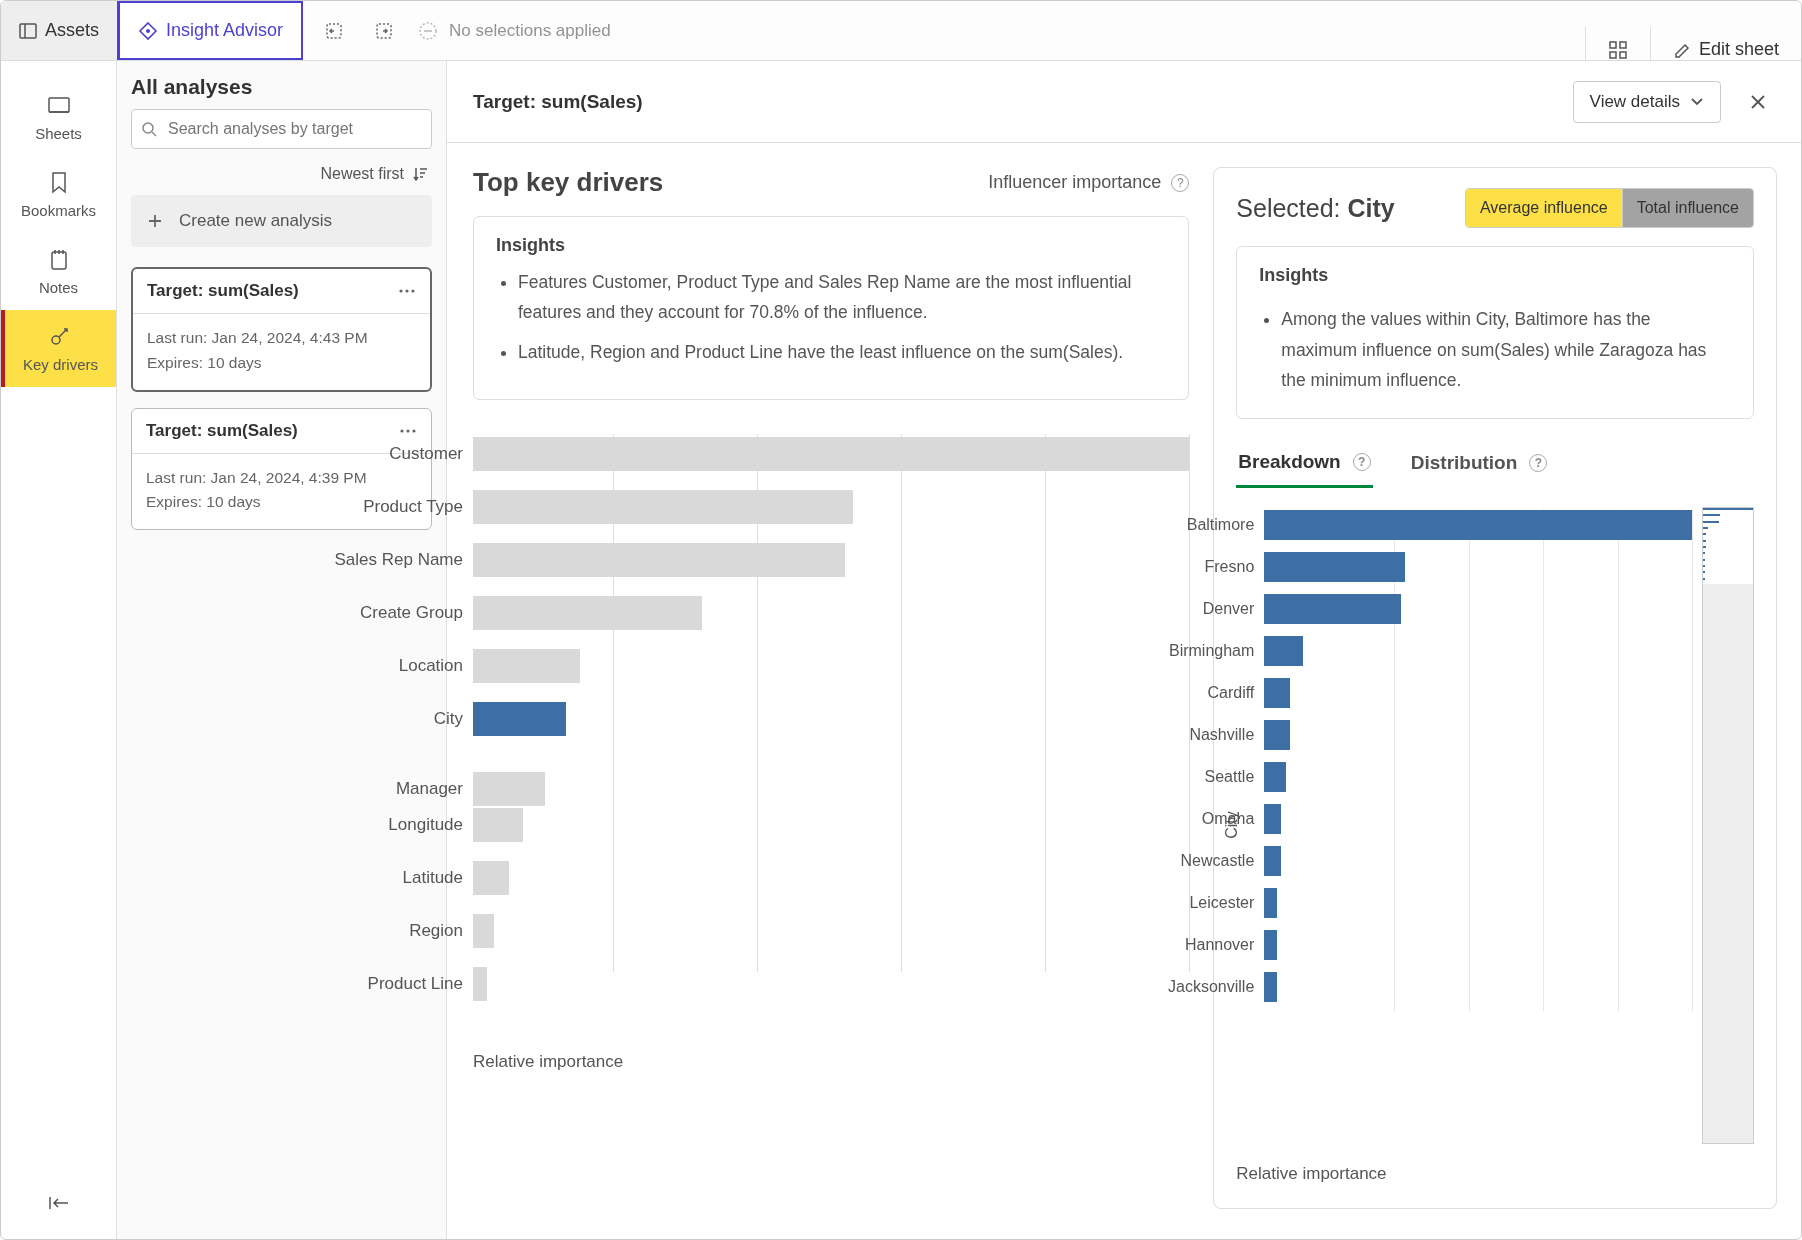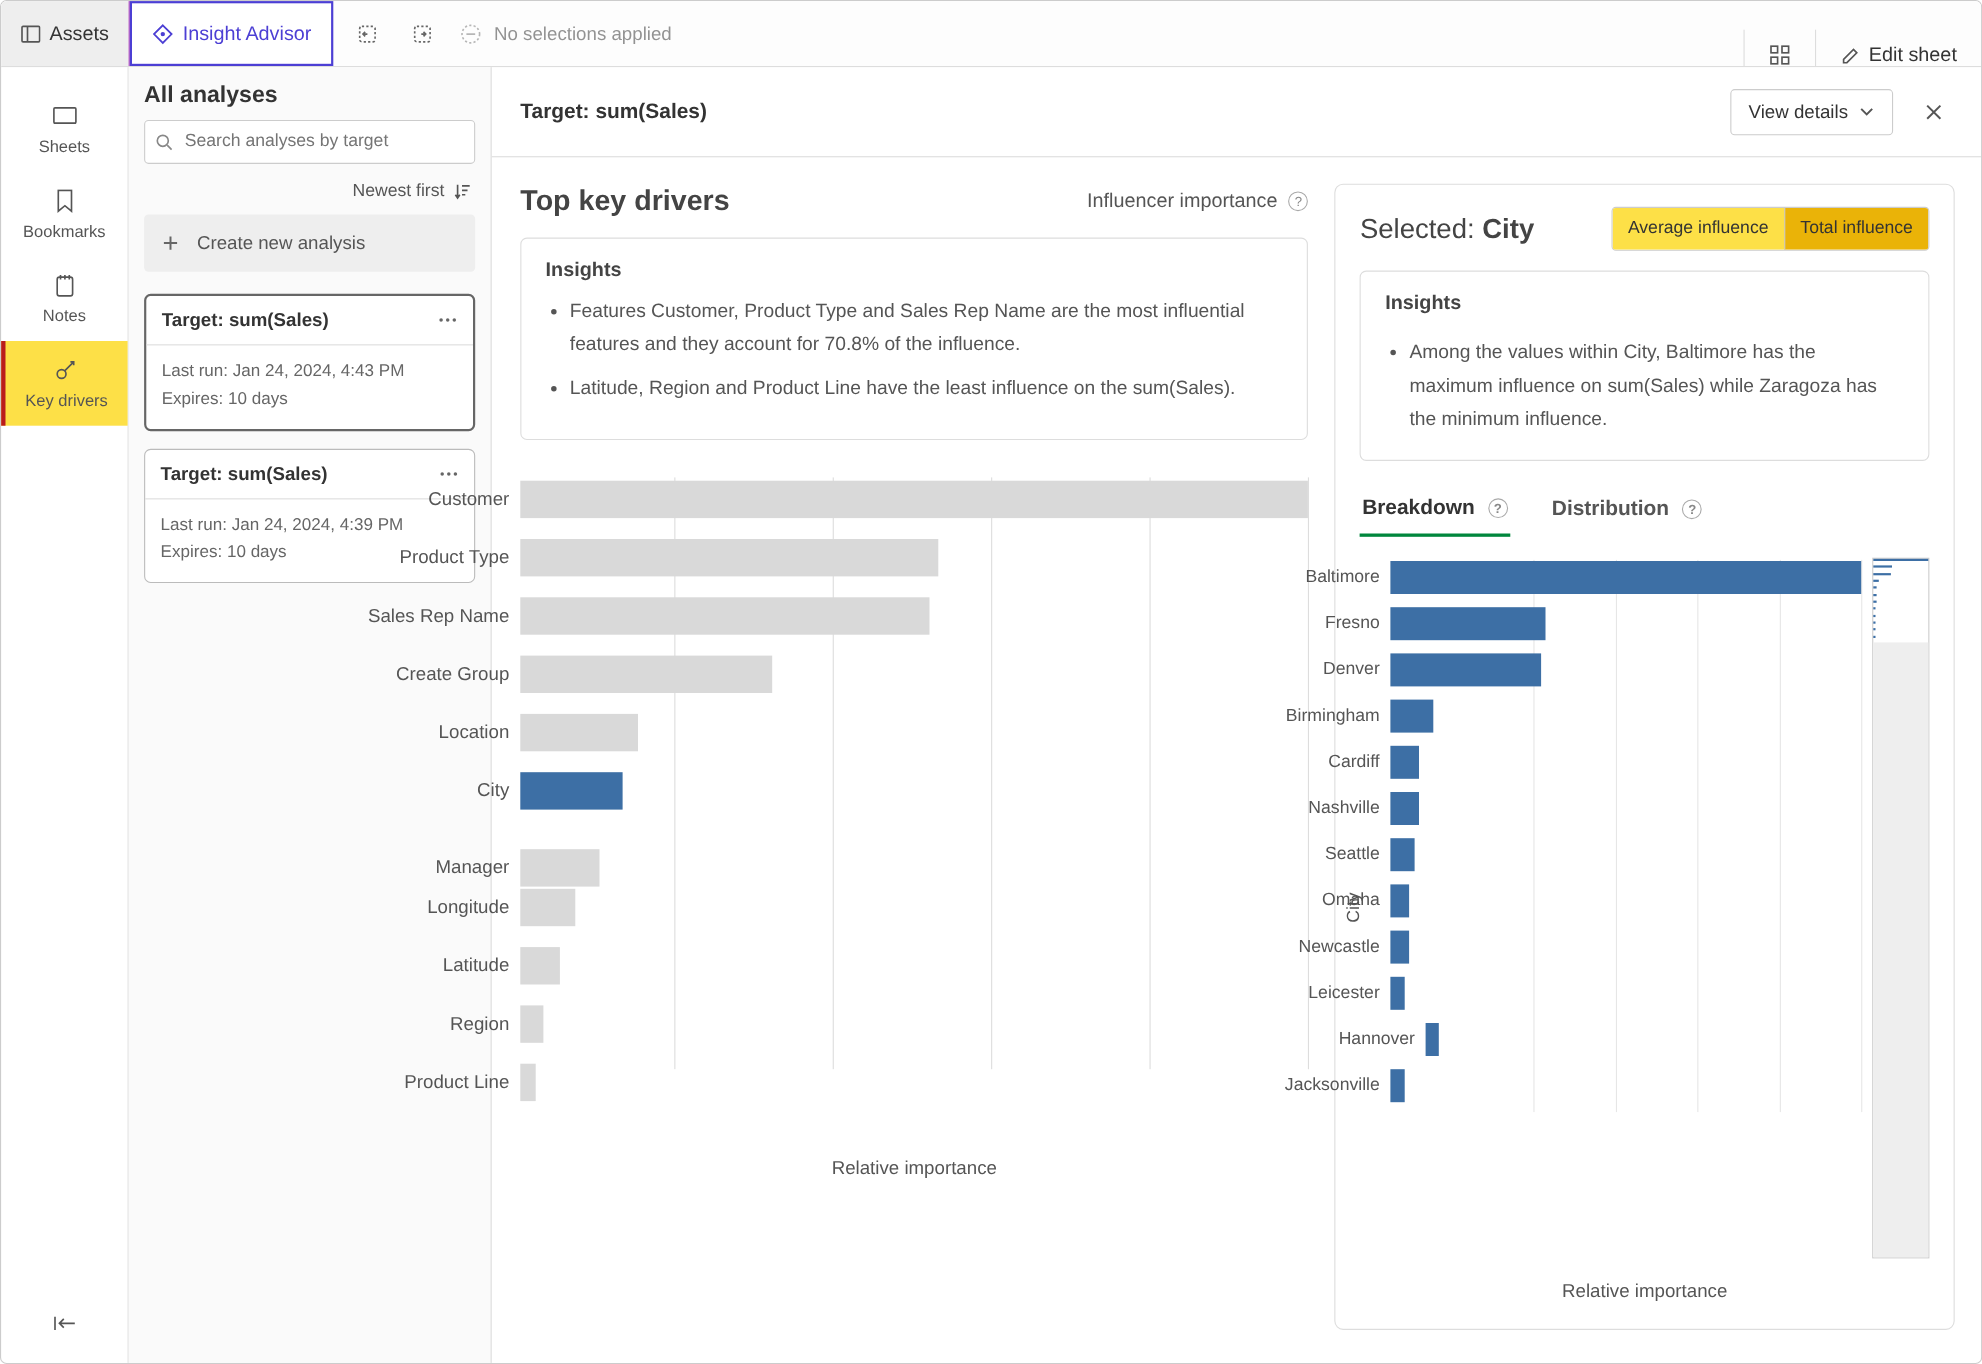--- a/index.html
+++ b/index.html
@@ -67,29 +67,29 @@
   .insights-box li { font-size:17.5px; line-height:1.7; color:#555; margin-bottom:10px; }
 
   .chart1 { flex:1; display:flex; flex-direction:column; }
   .bars-area { position:relative; padding-left: 140px; height: 570px; }
   .grid-bg { position:absolute; left:140px; right:0; top:0; bottom:32px; }
   .vline { position:absolute; top:0; bottom:0; width:1px; background:#ddd; }
   .hbar-row { position:absolute; left:0; right:0; height:40px; display:flex; align-items:center; }
   .hbar-label { width:140px; text-align:right; padding-right:10px; font-size:17px; color:#555; position:absolute; left:-140px; }
   .hbar { height:34px; background:#d9d9d9; }
   .hbar.selected { background:#3d6fa5; }
-  .xlabel { text-align:center; font-size:17px; color:#555; margin-top:48px; }
+  .xlabel { text-align:left; font-size:17px; color:#555; margin-top:48px; }
 
   
   .breakdown-col { flex: 1 1 44%; border:1px solid #ddd; border-radius:8px; padding: 20px 22px 24px; display:flex; flex-direction:column; min-width:0; }
   .bd-head { display:flex; align-items:center; margin-bottom:18px; }
   .bd-head h2 { font-size:25px; font-weight:500; color:#444; flex:1; }
   .bd-head h2 b { font-weight:700; }
   .toggle-group { border:1px solid #ccc; border-radius:4px; display:flex; overflow:hidden; }
-  .toggle-group button { border:none; background:#eab308; padding:10px 14px; font-size:16px; cursor:pointer; color:#333; }
+  .toggle-group button { border:none; background:#a3a3a3; padding:10px 14px; font-size:16px; cursor:pointer; color:#333; }
   .toggle-group button.active { background:#fde047;text-align:right; }
   .toggle-group button + button { border-left:1px solid #ccc; }
 
   .bd-insights { border:1px solid #ddd; border-radius:6px; padding:18px 22px 22px; margin-bottom: 24px; }
   .bd-insights h4 { font-size:18px; font-weight:600; margin-bottom:18px; color:#444;}
   .bd-insights ul { padding-left:22px; }
   .bd-insights li { font-size:17.5px; line-height:1.75; color:#555; }
 
   .tab-row { display:flex; gap:36px; border-bottom:1px solid rgba(0,0,0,0); margin-bottom:18px; }
   .tab { display:flex; align-items:center; gap:12px; font-size:19px; font-weight:600; color:#555; padding: 8px 2px 12px; cursor:pointer; }
@@ -473,21 +473,21 @@
                   <div class="c2-bar" style="width: 4%;"></div>
                 </div>
                 <div class="c2-row" style="top: 336px;">
                   <div class="c2-label">Newcastle</div>
                   <div class="c2-bar" style="width: 4%;"></div>
                 </div>
                 <div class="c2-row" style="top: 378px;">
                   <div class="c2-label">Leicester</div>
                   <div class="c2-bar" style="width: 3%;"></div>
                 </div>
-                <div class="c2-row" style="top: 420px; margin-left: 32px;">
+                <div class="c2-row" style="top: 420px;">
                   <div class="c2-label">Hannover</div>
                   <div class="c2-bar" style="width: 3%;"></div>
                 </div>
                 <div class="c2-row" style="top: 462px;">
                   <div class="c2-label">Jacksonville</div>
                   <div class="c2-bar" style="width: 3%;"></div>
                 </div>
               </div>
             <div class="mini-scroll">
               <div class="mini-bars" id="mini-bars">

